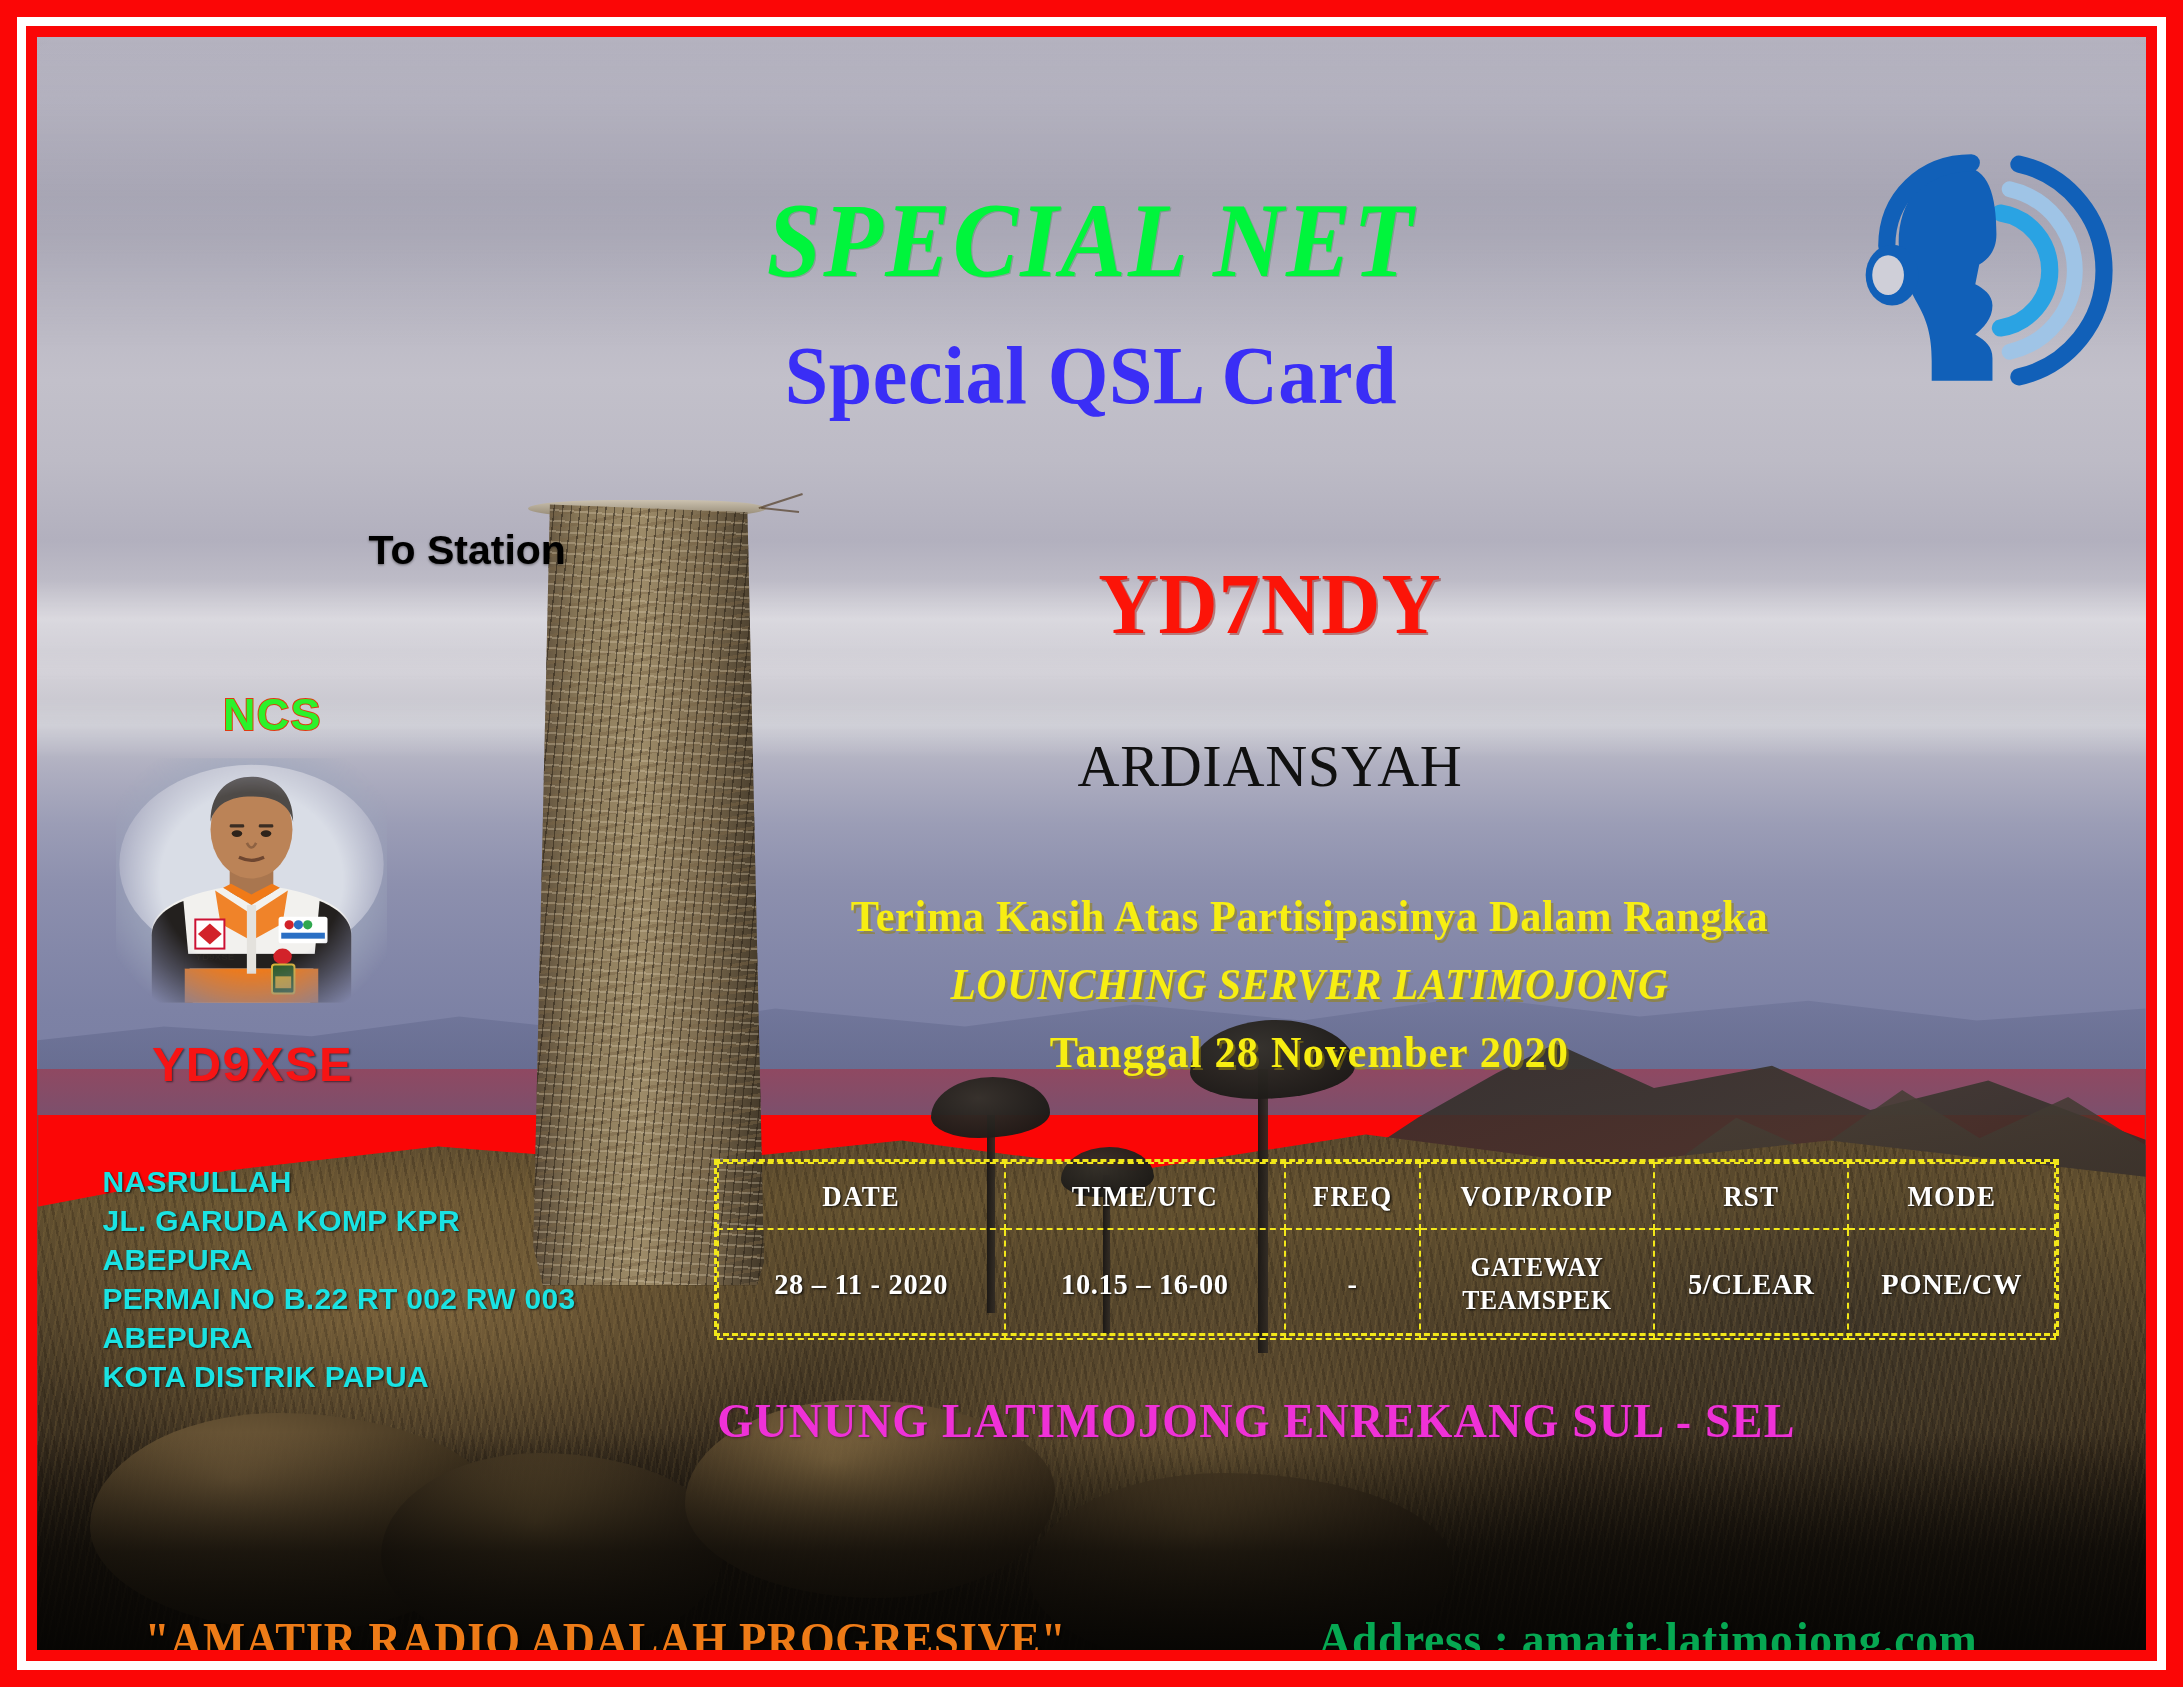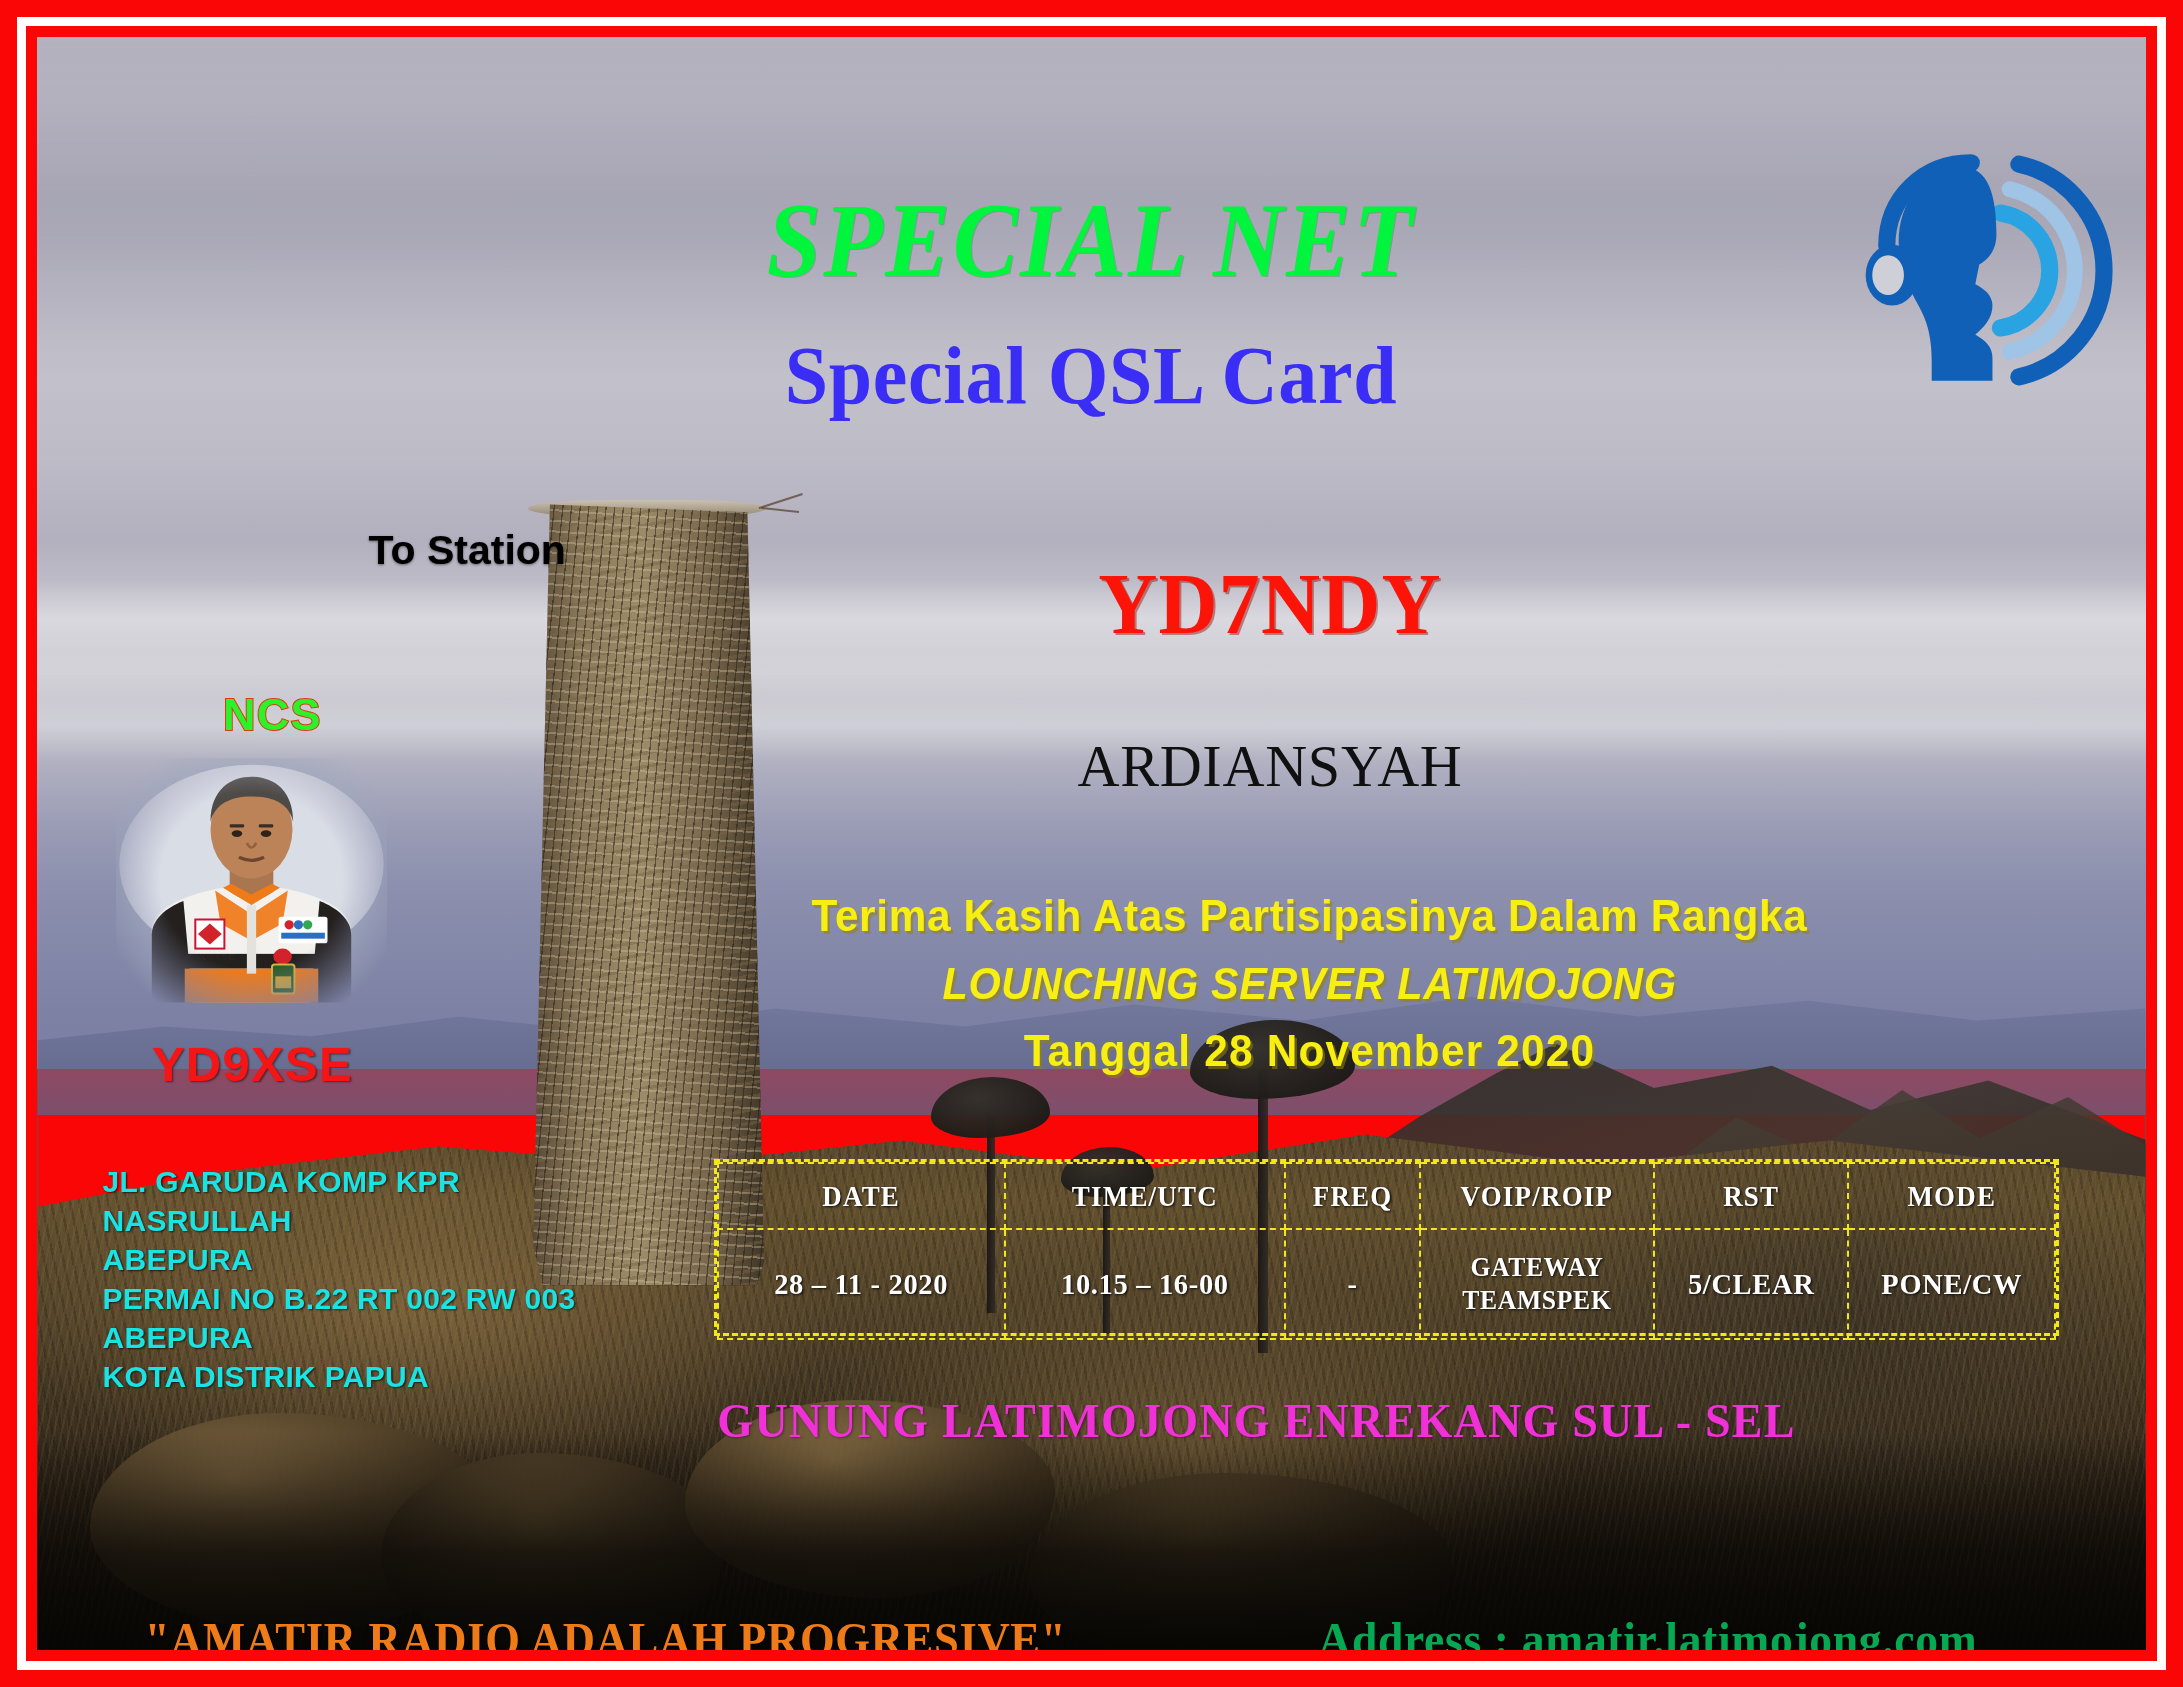--- a/index.html
+++ b/index.html
@@ -124,21 +124,21 @@
      text-shadow:0 1.3px 2.6px rgba(0,0,0,.45);text-align:center;}
   #t-call{position:absolute;left:728px;right:370px;top:523px;text-align:center;
      font-family:"Liberation Serif",serif;font-weight:bold;font-size:87px;
      color:#fc1408;letter-spacing:1.3px;line-height:1;transform:scaleX(.94);
      text-shadow:2px 2px 0 rgba(140,10,5,.45);}
   #t-name{position:absolute;left:728px;right:370px;top:695px;text-align:center;
      font-family:"Liberation Serif",serif;font-size:60px;color:#101010;letter-spacing:0.7px;
      transform:scaleX(.97);}
 
   .ylines{position:absolute;left:715px;right:278px;top:853px;text-align:center;
-     font-family:Liberation Sans, sans-serif;font-weight:bold;color:#f7ee12;}
+     font-family:Liberation Serif, serif;font-weight:bold;color:#f7ee12;}
   #y1{font-size:45px;letter-spacing:0.7px;transform:scaleX(.94);text-shadow:2.6px 2.6px 0 rgba(150,130,10,.55);}
   #y2{font-size:44px;font-style:italic;letter-spacing:0.7px;margin-top:17px;transform:scaleX(.94);
       text-shadow:2.6px 2.6px 0 rgba(150,130,10,.55);}
   #y3{font-size:45px;letter-spacing:1.3px;margin-top:16px;transform:scaleX(.94);
       text-shadow:2.6px 2.6px 0 rgba(150,130,10,.55);}
 
   
   #ncs-label{position:absolute;left:136px;top:652px;width:198px;text-align:center;
      font-family:"Liberation Sans",sans-serif;font-weight:bold;font-size:45px;color:#2bf22b;
      -webkit-text-stroke:2px #e03a10;paint-order:stroke fill;letter-spacing:1.3px;}
@@ -301,22 +301,22 @@
          <rect x="250" y="264" width="66" height="9" fill="#2a6fc4"></rect>
 
          <ellipse cx="252" cy="300" rx="14" ry="12" fill="#d2232a"></ellipse>
          <rect x="236" y="312" width="34" height="44" rx="4" fill="#2f5c2a" stroke="#d8b23a" stroke-width="3"></rect>
          <rect x="241" y="330" width="24" height="18" fill="#c9a43a"></rect>
        </svg>
      </div>
      <div id="ncs-callsign">YD9XSE</div>
 
      <div id="address">
+       <div>NASRULLAH</div>
        <div>JL. GARUDA KOMP KPR</div>
-       <div>NASRULLAH</div>
        <div>ABEPURA</div>
        <div>PERMAI NO B.22 RT 002 RW 003</div>
        <div>ABEPURA</div>
        <div>KOTA DISTRIK PAPUA</div>
      </div>
 
      <div id="qtable">
        <table>
          <thead>
            <tr>

